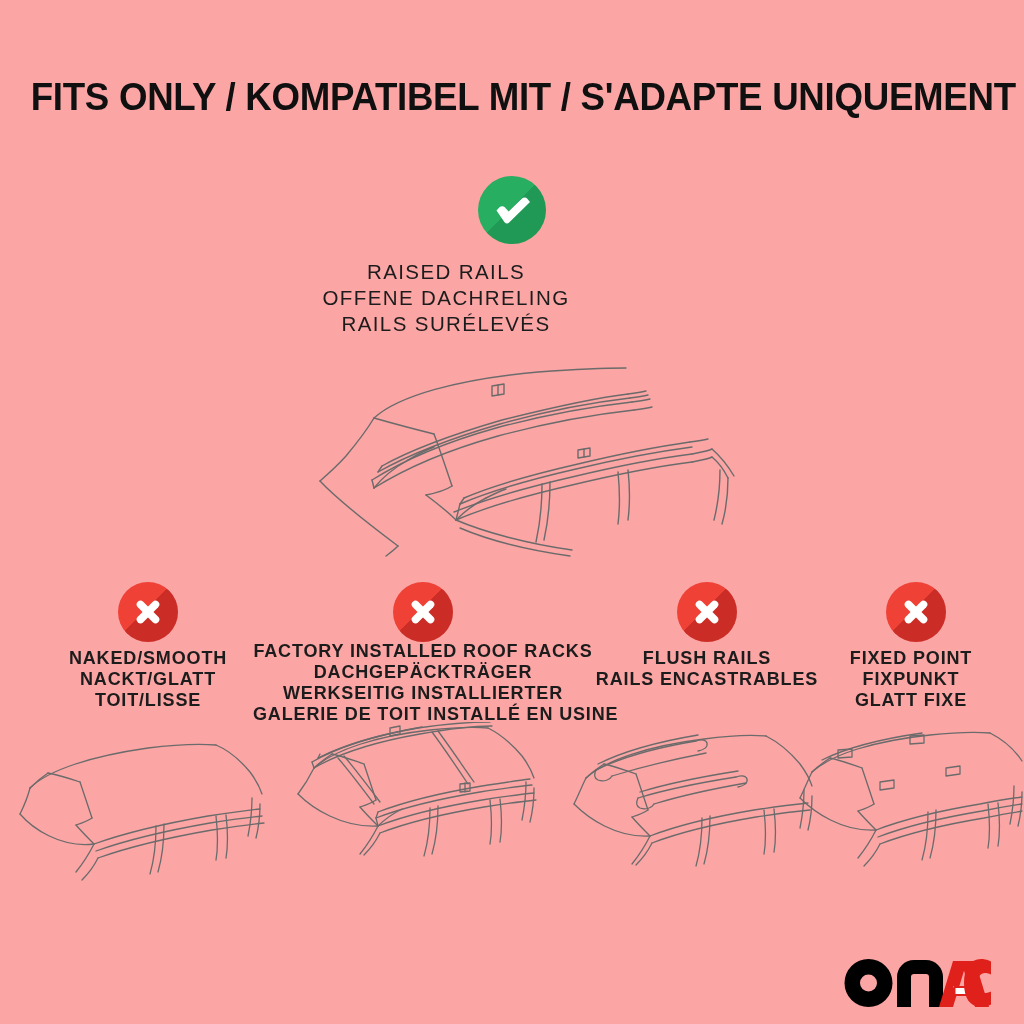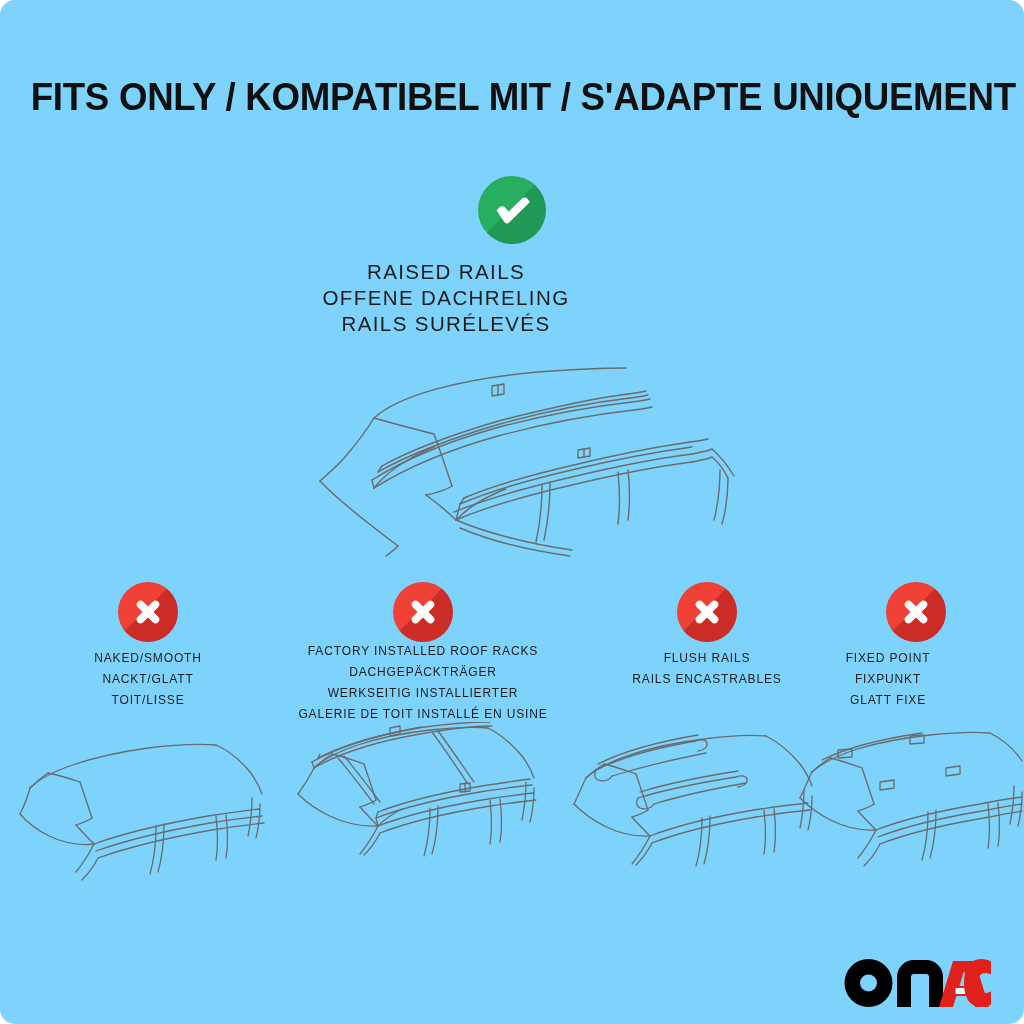--- a/index.html
+++ b/index.html
@@ -4,24 +4,23 @@
 <style>
   html, body {
     margin: 0;
     padding: 0;
     background: #ffffff;
   }
   #page {
     position: relative;
     width: 1024px;
     height: 1024px;
-    background: #7dd3fc;
+    background: #fca5a5;
     font-family: "Liberation Sans", sans-serif;
     overflow: hidden;
-    border-radius: 15px;
   }
 
   
   #title {
     position: absolute;
     left: 0;
     top: 76px;
     width: 1024px;
     text-align: center;
     font-family: "Liberation Sans Narrow", "Liberation Sans", sans-serif;
@@ -66,23 +65,24 @@
     font-family: "Liberation Sans", sans-serif;
     font-weight: normal;
     white-space: nowrap;
   }
   .label-block.big {
     font-size: 20.5px;
     line-height: 26px;
     letter-spacing: 1.4px;
   }
   .label-block.small {
-    font-size: 12px;
+    font-size: 18px;
     line-height: 21px;
     letter-spacing: 0.85px;
+    font-weight: bold;
   }
   .label-block div { display: block; }
 
   
   .illo { position: absolute; }
   .illo svg { display: block; }
 
   
   #logo {
     position: absolute;
@@ -354,21 +354,21 @@
   <div class="badge no" style="left:886px; top:582px; width:60px; height:60px;">
     <div class="shadow"></div>
     <svg width="60" height="60" viewBox="0 0 60 60">
       <g fill="#ffffff">
         <rect x="15.6" y="26.2" width="28.8" height="7.6" rx="3.8" transform="rotate(45 30 30)"></rect>
         <rect x="15.6" y="26.2" width="28.8" height="7.6" rx="3.8" transform="rotate(-45 30 30)"></rect>
       </g>
     </svg>
   </div>
 
-  <div class="label-block small" style="left:808px; top:648px; width:160px;">
+  <div class="label-block small" style="left:831px; top:648px; width:160px;">
     <div>FIXED POINT</div>
     <div>FIXPUNKT</div>
     <div>GLATT FIXE</div>
   </div>
 
   <div class="illo" style="left:792px; top:728px; width:232px; height:178px;">
     <svg width="232" height="178" viewBox="0 0 232 178">
       <g fill="none" stroke="#6b6b6b" stroke-width="1.3" stroke-linecap="round" stroke-linejoin="round">
 
         <path d="M20 44 C40 26 82 13 138 7 C166 4 186 4 198 5"></path>

